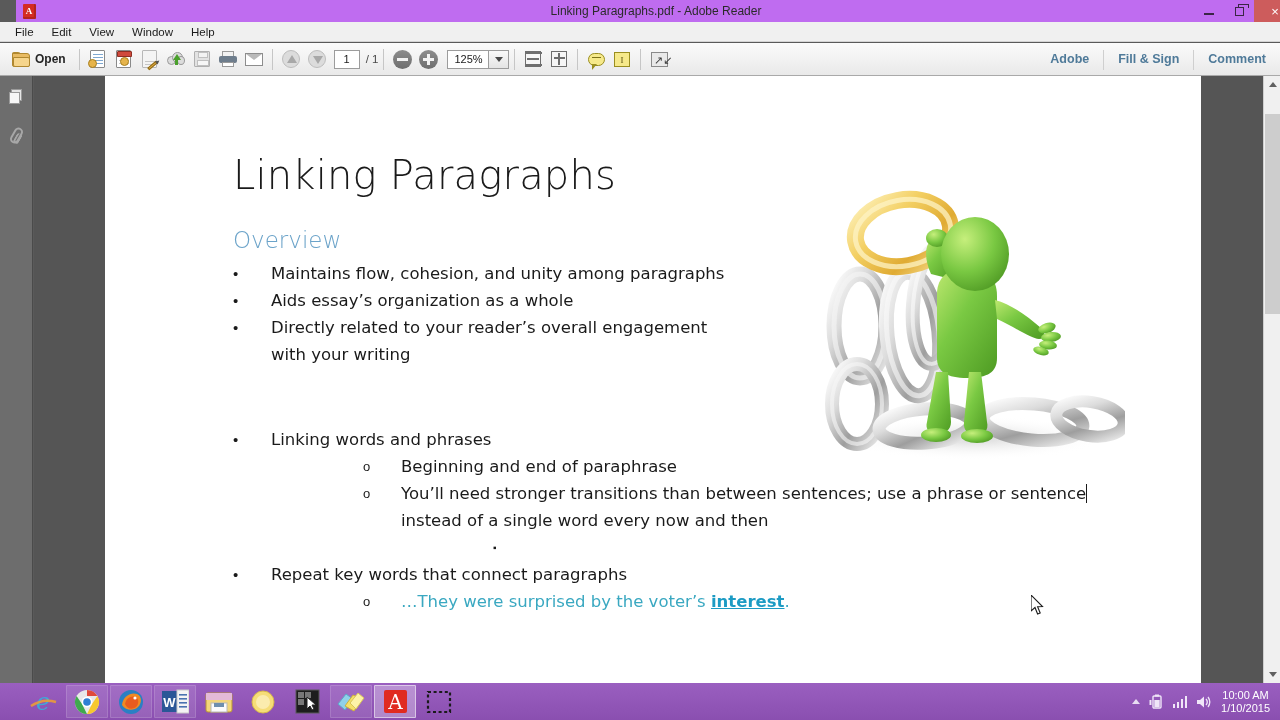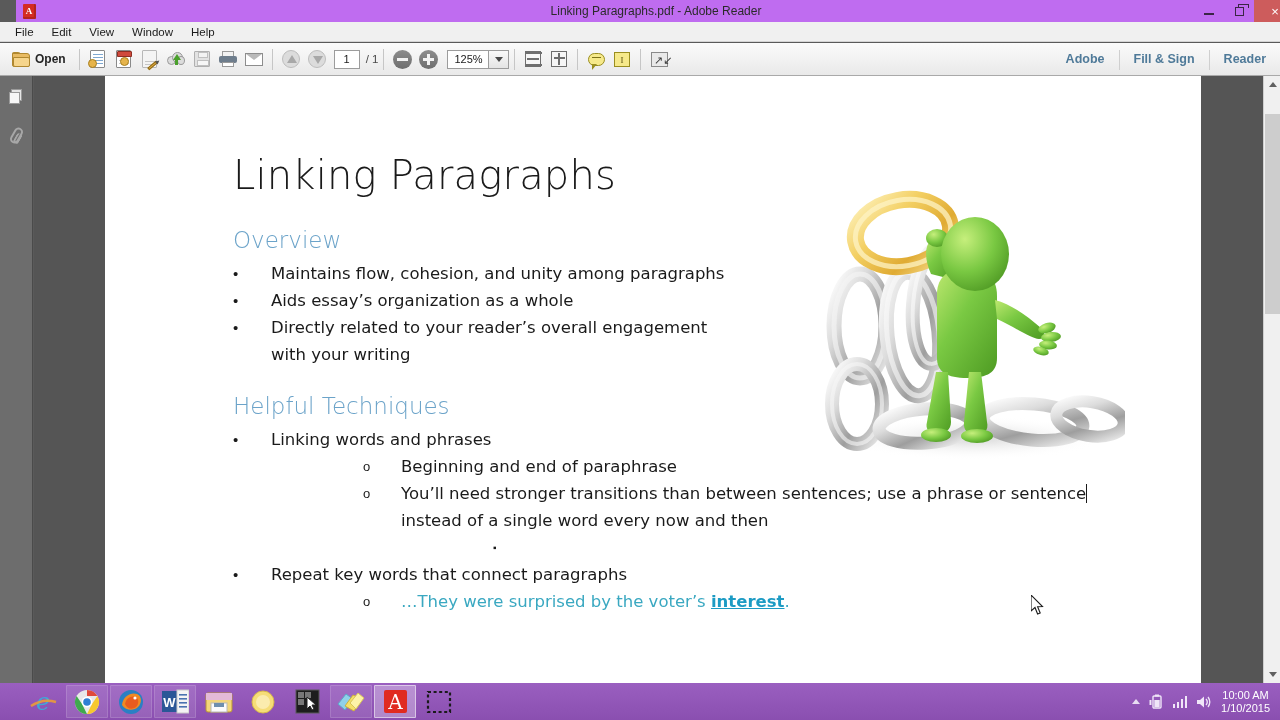--- a/index.html
+++ b/index.html
@@ -508,21 +508,21 @@
       <div class="ic-full">
           <span class="d1">↗↙</span>
         </div>
     </div>
 
     <div class="tools-area">
       <div class="tools-btn">Adobe</div>
       <div class="tools-div"></div>
       <div class="tools-btn">Fill &amp; Sign</div>
       <div class="tools-div"></div>
-      <div class="tools-btn">Reader</div>
+      <div class="tools-btn">Comment</div>
     </div>
   </div>
 
   <div class="navpane">
     <div class="nav-ic">
       <div class="ic-thumb">
           <div class="p1"></div>
           <div class="p2"></div>
         </div>
     </div>
@@ -549,21 +549,20 @@
         <div class="blt-row lvl1">
           <span class="blt-mark">•</span>
           <span class="blt-text">Directly related to your reader’s overall engagement</span>
         </div>
         <div class="blt-row lvl1">
           <span class="blt-mark"></span>
           <span class="blt-text">with your writing</span>
         </div>
       </div>
 
-      <div class="heading h-techniques">Helpful Techniques</div>
       <div class="bullets" style="top:350px">
 
         <div class="blt-row lvl1">
           <span class="blt-mark">•</span>
           <span class="blt-text">Linking words and phrases</span>
         </div>
 
         <div class="blt-row lvl2">
           <span class="blt-mark lvl2">o</span>
           <span class="blt-text">Beginning and end of paraphrase</span>

